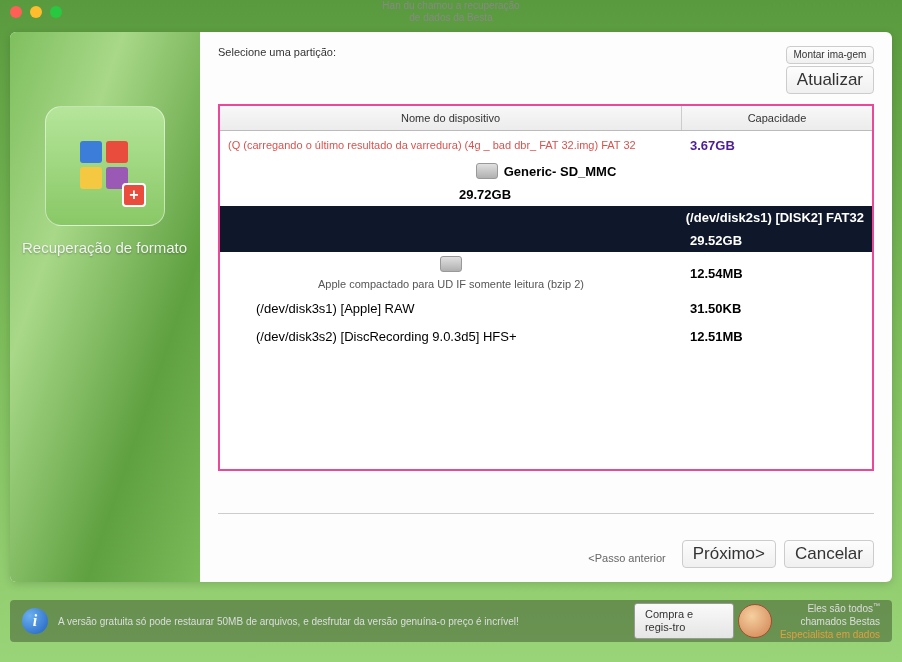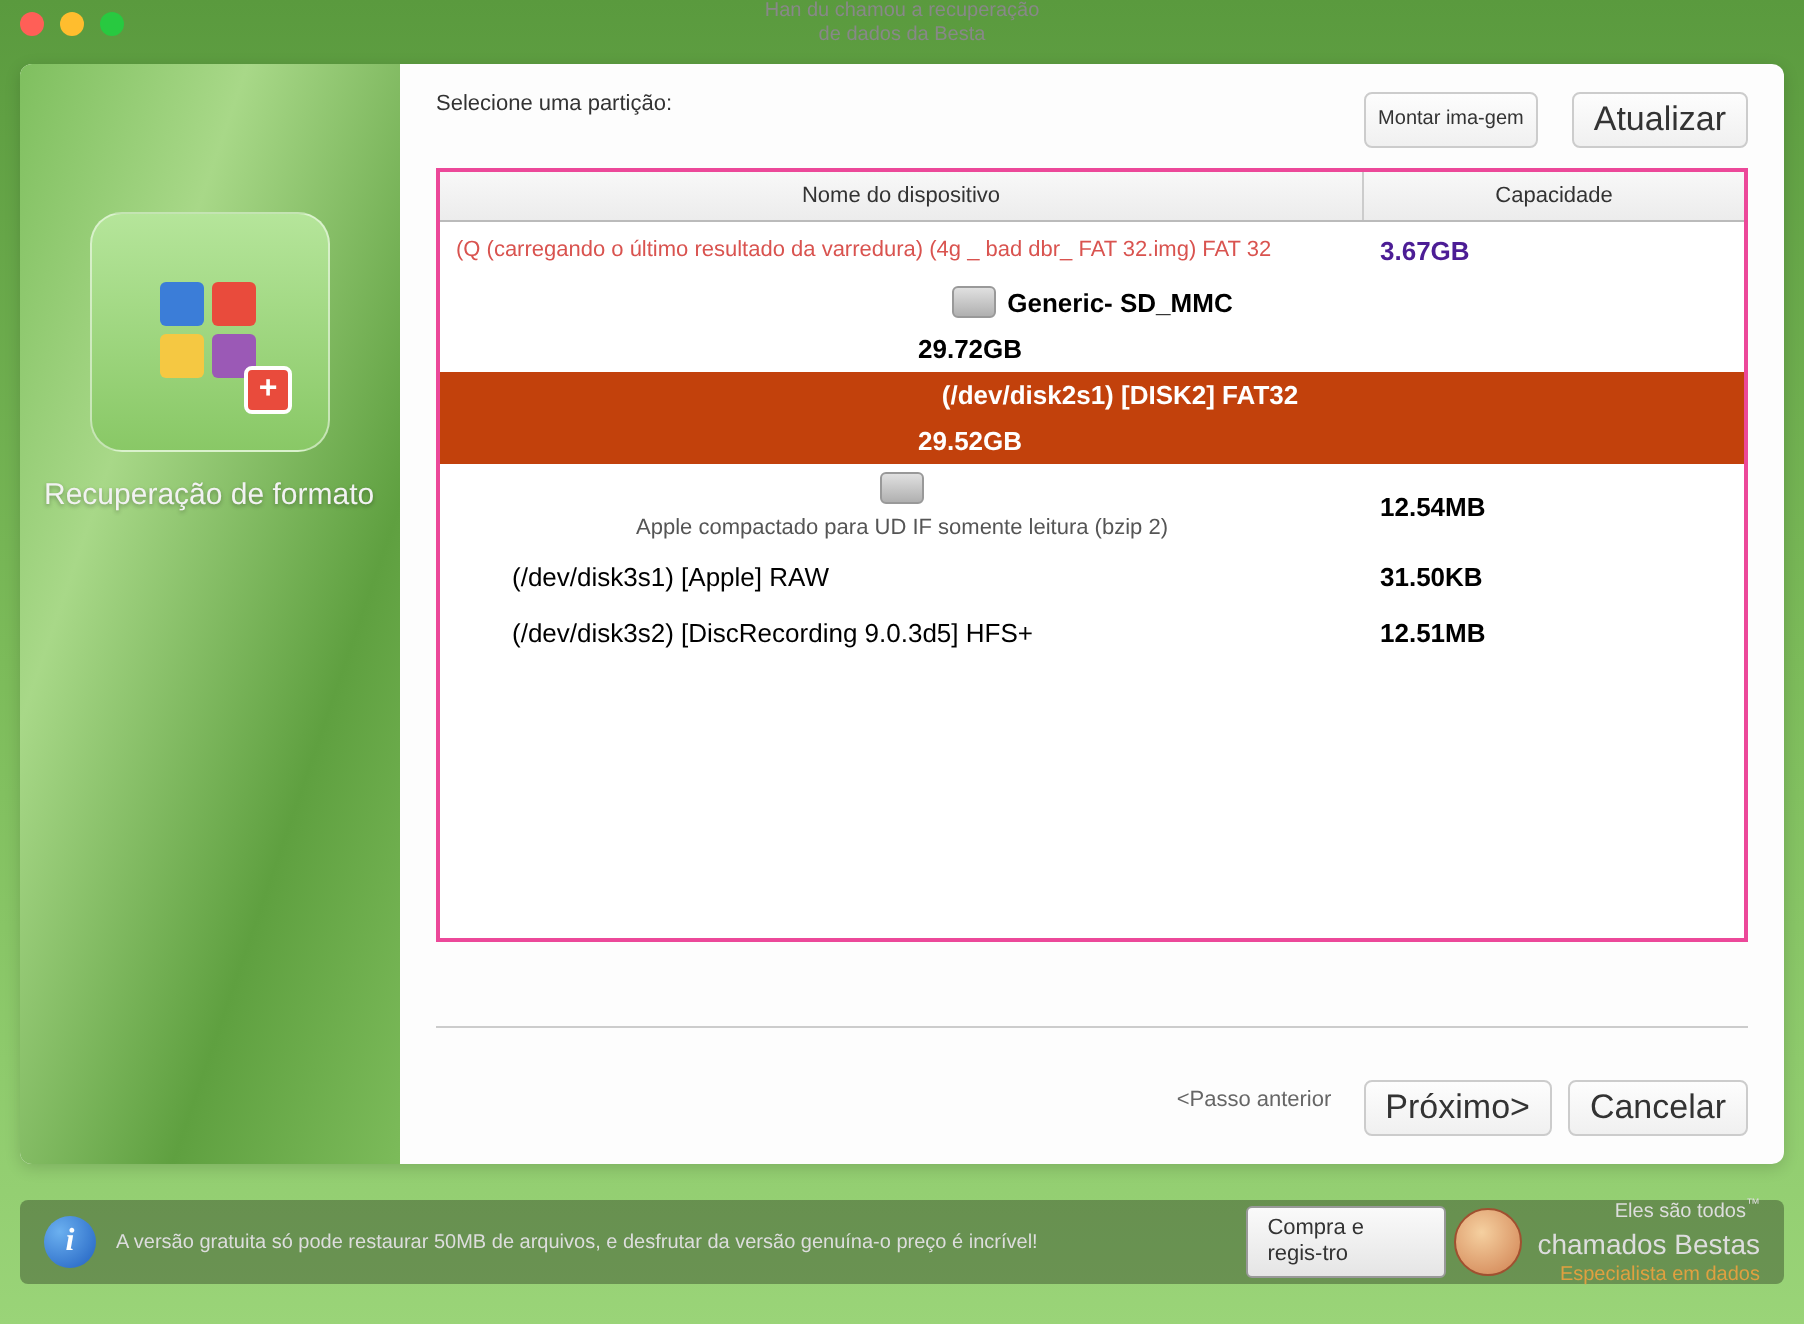--- a/index.html
+++ b/index.html
@@ -22,55 +22,55 @@
 .db1 { background: #3b7dd8; top: 10px; left: 10px; }
 .db2 { background: #e94b3c; top: 10px; left: 36px; }
 .db3 { background: #f5c842; top: 36px; left: 10px; }
 .db4 { background: #9b59b6; top: 36px; left: 36px; }
 .plus-badge { position: absolute; bottom: -6px; right: -6px; width: 24px; height: 24px; background: #e94b3c; border: 2px solid #fff; border-radius: 4px; color: #fff; display: flex; align-items: center; justify-content: center; font-weight: bold; font-size: 16px; }
 .sidebar-title { font-size: 15px; color: #f2f2f2; line-height: 1.3; text-shadow: 0 1px 2px rgba(0,0,0,0.3); }
 
 .content { flex: 1; padding: 14px 18px; display: flex; flex-direction: column; }
 .top-row { display: flex; justify-content: space-between; align-items: flex-start; margin-bottom: 10px; }
 .prompt { font-size: 11px; color: #333; }
-.top-buttons { display: flex; gap: 17px; }
+.top-buttons { display: flex; gap: 2px; flex-direction: column; }
 .btn { border: 1px solid #ccc; background: linear-gradient(#fdfdfd, #f0f0f0); border-radius: 4px; padding: 3px 10px; font-size: 17px; color: #333; cursor: pointer; min-width: 60px; text-align: center; line-height: 1.2; }
 .btn.small { font-size: 10px; padding: 2px 6px; }
 
 .table { border: 2px solid #ec4899; flex: 1; overflow: hidden; display: flex; flex-direction: column; }
 .thead { display: flex; background: linear-gradient(#f8f8f8, #ececec); border-bottom: 1px solid #bbb; }
 .th { padding: 6px 8px; font-size: 11px; color: #333; text-align: center; border-right: 1px solid #ccc; }
 .th.name { flex: 1; }
 .th.cap { width: 190px; border-right: none; }
 .tbody { flex: 1; overflow: auto; background: #fff; }
 .tr { display: flex; align-items: center; min-height: 28px; font-size: 13px; }
 .tr .cell-name { flex: 1; padding: 4px 8px; display: flex; align-items: center; gap: 6px; }
 .tr .cell-cap { width: 190px; padding: 4px 8px; font-weight: bold; }
 .tr.red-row .cell-name { color: #d9534f; font-size: 11px; }
 .tr.red-row .cell-cap { color: #4c1d95; }
 .tr.bold-row { font-weight: bold; flex-direction: column; }
-.tr.selected { background: #c2410c; color: #fff; }
+.tr.selected { background: #0f172a; color: #fff; align-items: flex-end; }
 .tr.selected .cell-cap { color: #fff; }
 .tr.small-row .cell-name { font-size: 11px; color: #555; flex-direction: column; }
 .tr.small-row .cell-cap { font-weight: bold; color: #000; }
 .tr .indent { padding-left: 36px; }
 .disk-ic { width: 22px; height: 16px; background: linear-gradient(#e0e0e0, #b0b0b0); border-radius: 3px; border: 1px solid #999; flex-shrink: 0; }
 
 .divider { height: 1px; background: #ccc; margin: 42px 0 12px; }
-.bottom-row { display: flex; justify-content: flex-end; gap: 8px; align-items: flex-start; margin-top: 14px; }
+.bottom-row { display: flex; justify-content: flex-end; gap: 8px; align-items: flex-end; margin-top: 14px; }
 .link-btn { font-size: 11px; color: #666; cursor: pointer; padding: 4px 8px; }
 
 .footer { position: absolute; bottom: 20px; left: 10px; right: 10px; height: 42px; background: rgba(0,0,0,0.3); border-radius: 4px; display: flex; align-items: center; padding: 0 12px; color: #fff; font-size: 10px; }
 .info-ic { width: 26px; height: 26px; border-radius: 50%; background: radial-gradient(circle at 30% 30%, #6bb0f0, #2060c0); margin-right: 10px; display: flex; align-items: center; justify-content: center; font-style: italic; font-weight: bold; font-family: Georgia, serif; font-size: 16px; color: #fff; }
 .footer-msg { flex: 1; color: #ddd; }
 .buy-btn { border: 1px solid #999; background: linear-gradient(#fafafa, #e5e5e5); border-radius: 3px; padding: 4px 10px; font-size: 11px; color: #333; margin-right: 4px; width: 100px; text-align: left; line-height: 1.2; }
 .mascot { width: 34px; height: 34px; background: radial-gradient(circle at 40% 35%, #f5d0a0, #d08050); border-radius: 50%; margin-right: 8px; border: 1px solid #a05030; }
 .brand-text { text-align: right; line-height: 1.3; }
 .brand-line1 { color: #ddd; font-size: 10px; }
-.brand-line2 { color: #ddd; font-size: 14px; }
+.brand-line2 { color: #ddd; font-size: 10px; }
 .brand-line3 { color: #e0a040; font-size: 10px; }
 .tm { font-size: 7px; vertical-align: super; }
 </style>
 </head>
 <body>
 
 <div class="titlebar">
   <div class="traffic-lights">
     <div class="tl red"></div>
     <div class="tl yellow"></div>

